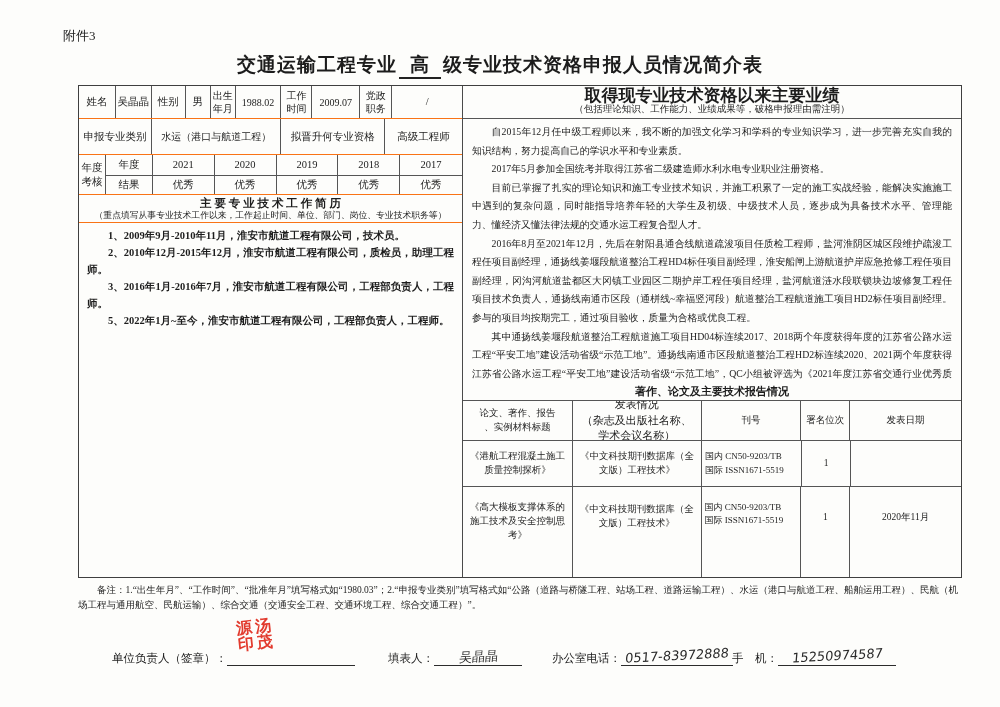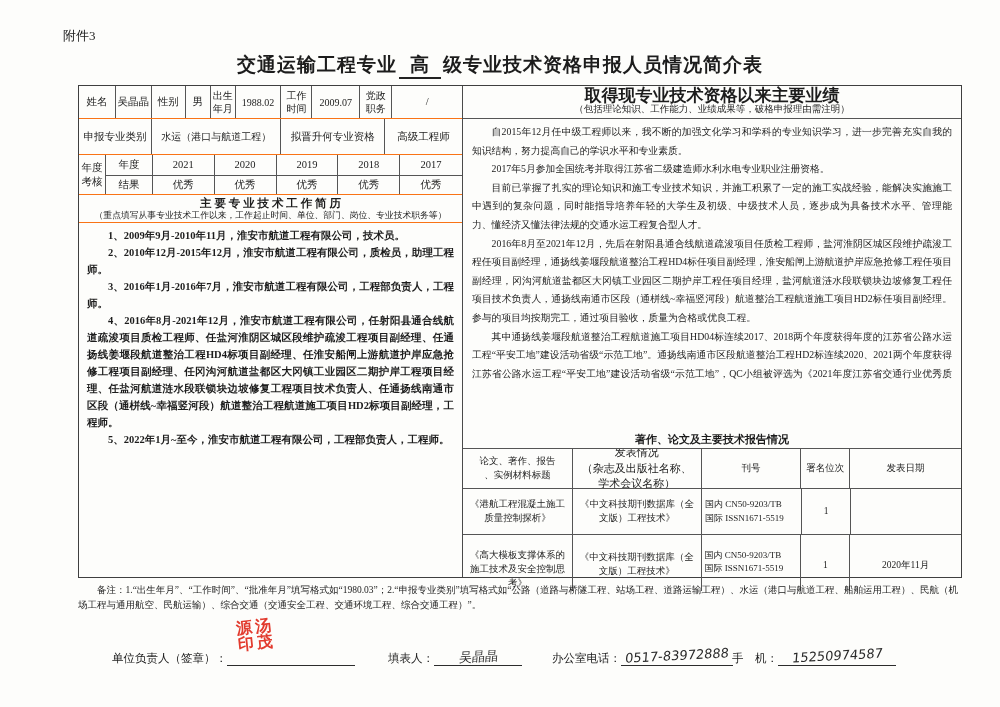--- a/index.html
+++ b/index.html
@@ -31,21 +31,21 @@
   .hist p{margin:0;text-indent:2em;}
 
   .ach-head{height:33px;border-bottom:1px solid #555;display:flex;flex-direction:column;
             align-items:center;justify-content:center;box-sizing:border-box;flex:none;}
   .ach-title{font-weight:bold;font-size:17px;line-height:14px;text-align:center;}
   .ach-note{font-size:9.5px;line-height:12px;}
   .ach-body{height:263px;padding:4px 9px 0 9px;font-size:9.8px;line-height:18.6px;
             text-align:justify;box-sizing:border-box;overflow:hidden;flex:none;}
   .ach-body p{margin:0;text-indent:2em;}
   .pub-sec{height:19px;border-bottom:1px solid #555;display:flex;align-items:center;justify-content:center;
-           font-weight:bold;font-size:11px;box-sizing:border-box;flex:none;margin-top:48px;}
+           font-weight:bold;font-size:11px;box-sizing:border-box;flex:none;}
   .pub-table{flex:1;display:flex;flex-direction:column;min-height:0;}
   .prow{display:flex;border-bottom:1px solid #555;box-sizing:border-box;flex:none;}
   .prow.lastrow{border-bottom:none;flex:1;}
   .pc{display:flex;align-items:center;justify-content:center;text-align:center;
       border-right:1px solid #555;box-sizing:border-box;font-size:9.5px;line-height:1.45;
       overflow:hidden;padding:1px 3px;}
   .pc.last{border-right:none;}
   .pc.issue{justify-content:flex-start;text-align:left;}
 
   .remarks{position:absolute;left:78px;top:583px;width:884px;margin:0;
@@ -123,21 +123,20 @@
 
       <div class="row" style="height:28px;flex-direction:column;align-items:center;justify-content:center;">
         <div style="font-weight:bold;font-size:11.5px;line-height:13px;">主 要 专 业 技 术 工 作 简 历</div>
         <div style="font-size:8.8px;line-height:11px;">（重点填写从事专业技术工作以来，工作起止时间、单位、部门、岗位、专业技术职务等）</div>
       </div>
 
       <div class="hist">
         <p>1、2009年9月-2010年11月，淮安市航道工程有限公司，技术员。</p>
         <p>2、2010年12月-2015年12月，淮安市航道工程有限公司，质检员，助理工程师。</p>
         <p>3、2016年1月-2016年7月，淮安市航道工程有限公司，工程部负责人，工程师。</p>
-        <p>4、2016年8月-2021年12月，淮安市航道工程有限公司，任射阳县通合线航道疏浚项目质检工程师、任盐河淮阴区城区段维护疏浚工程项目副经理、任通扬线姜堰段航道整治工程HD4标项目副经理、任淮安船闸上游航道护岸应急抢修工程项目副经理、任冈沟河航道盐都区大冈镇工业园区二期护岸工程项目经理、任盐河航道涟水段联锁块边坡修复工程项目技术负责人、任通扬线南通市区段（通栟线~幸福竖河段）航道整治工程航道施工项目HD2标项目副经理，工程师。</p>
         <p>5、2022年1月~至今，淮安市航道工程有限公司，工程部负责人，工程师。</p>
       </div>
     </div>
 
     <div class="righthalf">
 
       <div class="ach-head">
         <div class="ach-title">取得现专业技术资格以来主要业绩</div>
         <div class="ach-note">（包括理论知识、工作能力、业绩成果等，破格申报理由需注明）</div>
       </div>

